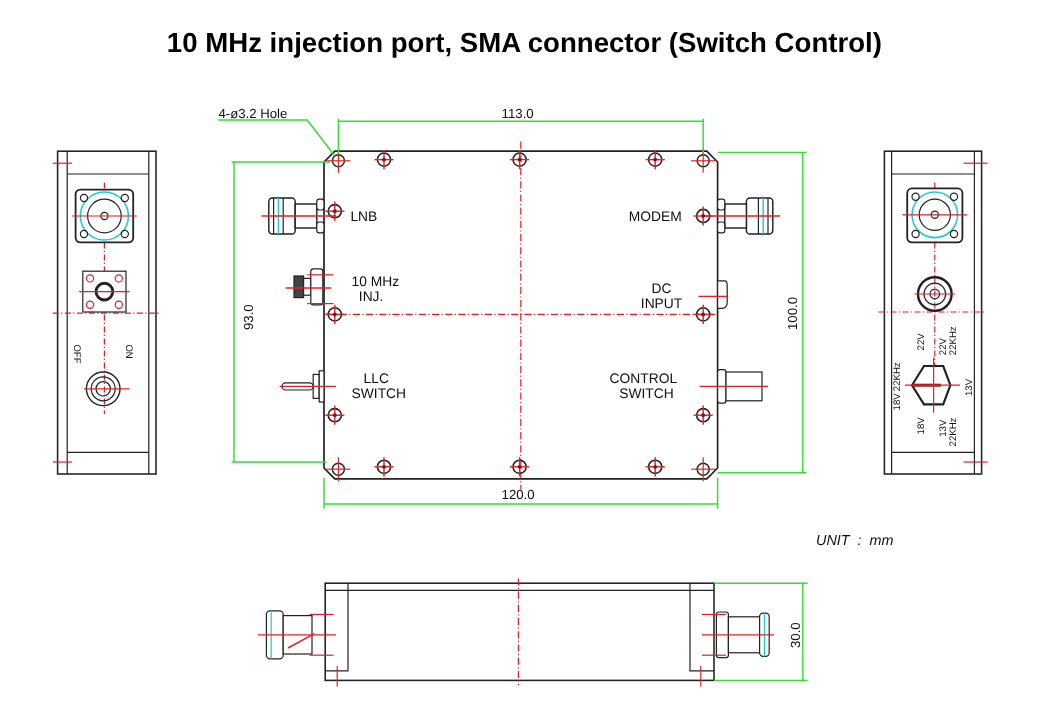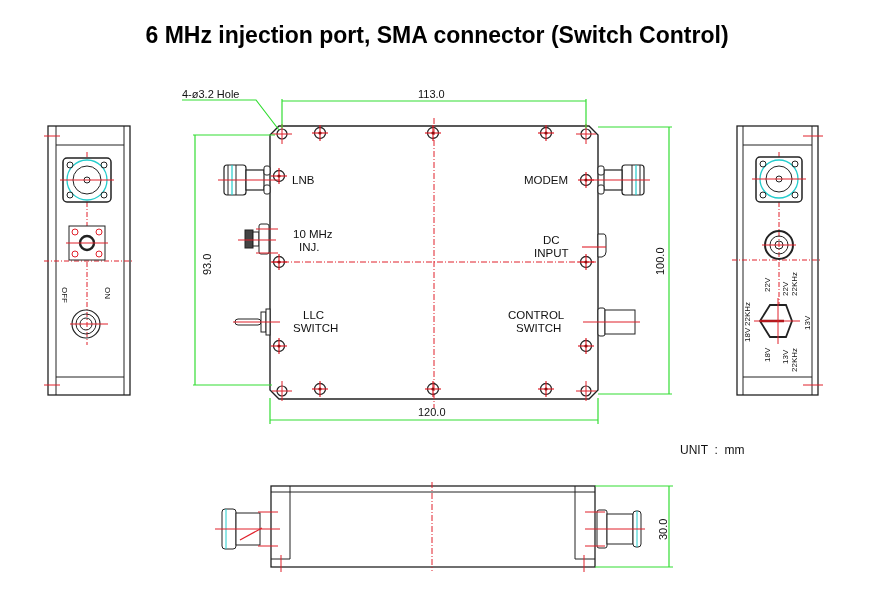--- a/index.html
+++ b/index.html
@@ -7,21 +7,21 @@
   .title { position: absolute; left: 0; top: 22px; width: 874px; text-align: center; font-size: 23px; font-weight: bold; color: #000; letter-spacing: 0; }
   svg.dwg { position: absolute; left: 0; top: 0; }
   .lbl { font-family: "Liberation Sans", sans-serif; font-size: 11.5px; fill: #111; }
   .dim { font-family: "Liberation Sans", sans-serif; font-size: 11px; fill: #111; }
   .tiny { font-family: "Liberation Sans", sans-serif; font-size: 8px; fill: #111; }
   .unit { position: absolute; left: 680px; top: 443px; font-size: 12px; color: #111; }
 </style>
 </head>
 <body>
 
-<div class="title">6 MHz injection port, SMA connector (Switch Control)</div>
+<div class="title">10 MHz injection port, SMA connector (Switch Control)</div>
 
 <svg class="dwg" width="874" height="600" viewBox="0 0 874 600">
   <defs>
     <g id="screw">
       <circle r="5.5" fill="none" stroke="#222" stroke-width="1.3"></circle>
       <line x1="-8" y1="0" x2="8" y2="0" stroke="#e0202a" stroke-width="1.2"></line>
       <line x1="0" y1="-8" x2="0" y2="8" stroke="#e0202a" stroke-width="1.2"></line>
       <circle r="1.6" fill="#8a1010"></circle>
     </g>
     <g id="nconn">
@@ -265,13 +265,13 @@
     </g>
     <g stroke="#33dd33" stroke-width="1.2">
       <line x1="595" y1="486" x2="673" y2="486"></line>
       <line x1="595" y1="567" x2="673" y2="567"></line>
       <line x1="669" y1="486" x2="669" y2="567"></line>
     </g>
     <text class="dim" transform="translate(667,540) rotate(-90)">30.0</text>
   </g>
 </svg>
 
-<div class="unit" style="white-space:pre;">UNIT  :  mm</div>
+<div class="unit" style="white-space:pre;font-style:italic;">UNIT  :  mm</div>
 
 </body></html>

